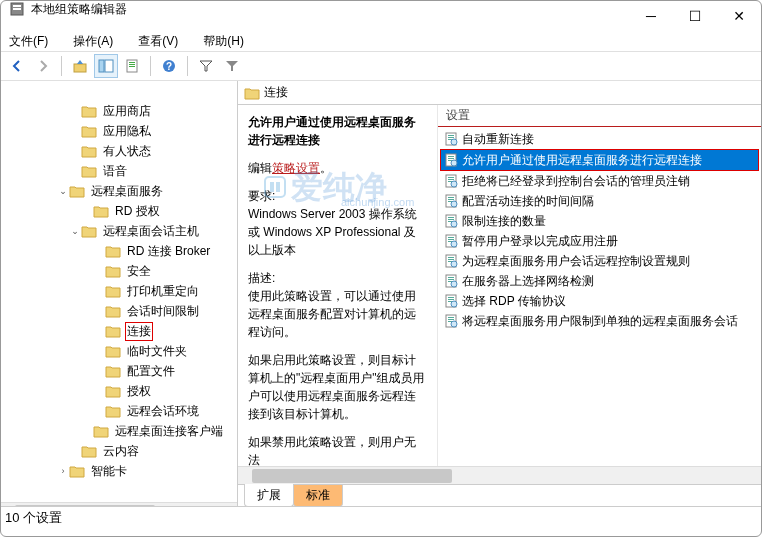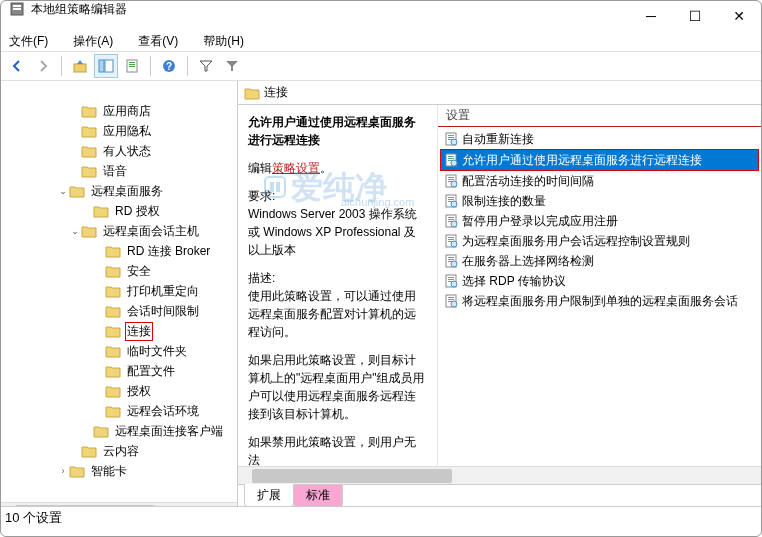--- a/index.html
+++ b/index.html
@@ -38,21 +38,21 @@
     .detail-link { color: #b91c1c; text-decoration: underline; }
     
     .list-panel { flex: 1; font-size: 12px; overflow: hidden; }
     .list-header { height: 22px; border-bottom: 1px solid #b91c1c; padding-left: 8px; display: flex; align-items: center; color: #444; }
     .list-items { padding: 2px; }
     .list-item { height: 20px; display: flex; align-items: center; padding-left: 4px; white-space: nowrap; }
     .list-item.selected { background: #0078d4; color: #fff; border: 1px solid #d00; padding-left: 3px; height: 22px; }
     .setting-icon { width: 14px; height: 14px; margin-right: 4px; flex-shrink: 0; }
     
     .tabs { height: 22px; display: flex; align-items: flex-start; padding-left: 6px; font-size: 12px; border-top: 1px solid #ccc; }
-    .tab { padding: 2px 12px; border: 1px solid #ccc; border-top: none; border-radius: 0 0 4px 4px; margin-right: -1px; background: #f9a8d4; }
+    .tab { padding: 2px 12px; border: 1px solid #ccc; border-top: none; border-radius: 0 0 4px 4px; margin-right: -1px; background: #fdba74; }
     .tab.active { background: #fff; position: relative; top: -1px; padding-top: 3px; }
     
     .statusbar { height: 22px; border-top: 1px solid #ccc; padding-left: 4px; font-size: 13px; display: flex; align-items: center; }
     
     .scrollbar-h { height: 18px; background: #f0f0f0; border-top: 1px solid #ddd; position: relative; }
     .scrollbar-h .thumb { position: absolute; top: 2px; height: 14px; background: #c8c8c8; border-radius: 2px; }
     
     .watermark { position: absolute; left: 290px; top: 165px; font-size: 32px; color: rgba(100,160,220,0.3); font-weight: bold; pointer-events: none; z-index: 10; }
     .watermark-sub { position: absolute; left: 340px; top: 195px; font-size: 11px; color: rgba(100,160,220,0.4); pointer-events: none; z-index: 10; }
     .logo-icon { position: absolute; left: 260px; top: 172px; width: 28px; height: 28px; z-index: 10; opacity: 0.4; }
@@ -336,20 +336,30 @@
               <span>允许用户通过使用远程桌面服务进行远程连接</span>
             </div>
             <div class="list-item">
               <svg class="setting-icon" viewBox="0 0 14 14">
                 <rect x="2" y="1" width="10" height="12" fill="#fff" stroke="#888"></rect>
                 <rect x="4" y="3" width="6" height="1" fill="#5a9"></rect>
                 <rect x="4" y="5" width="6" height="1" fill="#5a9"></rect>
                 <rect x="4" y="7" width="6" height="1" fill="#5a9"></rect>
                 <circle cx="10" cy="10" r="3" fill="#d0e8f8" stroke="#5090c0"></circle>
               </svg>
+              <span>拒绝将已经登录到控制台会话的管理员注销</span>
+            </div>
+            <div class="list-item">
+              <svg class="setting-icon" viewBox="0 0 14 14">
+                <rect x="2" y="1" width="10" height="12" fill="#fff" stroke="#888"></rect>
+                <rect x="4" y="3" width="6" height="1" fill="#5a9"></rect>
+                <rect x="4" y="5" width="6" height="1" fill="#5a9"></rect>
+                <rect x="4" y="7" width="6" height="1" fill="#5a9"></rect>
+                <circle cx="10" cy="10" r="3" fill="#d0e8f8" stroke="#5090c0"></circle>
+              </svg>
               <span>配置活动连接的时间间隔</span>
             </div>
             <div class="list-item">
               <svg class="setting-icon" viewBox="0 0 14 14">
                 <rect x="2" y="1" width="10" height="12" fill="#fff" stroke="#888"></rect>
                 <rect x="4" y="3" width="6" height="1" fill="#5a9"></rect>
                 <rect x="4" y="5" width="6" height="1" fill="#5a9"></rect>
                 <rect x="4" y="7" width="6" height="1" fill="#5a9"></rect>
                 <circle cx="10" cy="10" r="3" fill="#d0e8f8" stroke="#5090c0"></circle>
               </svg>

